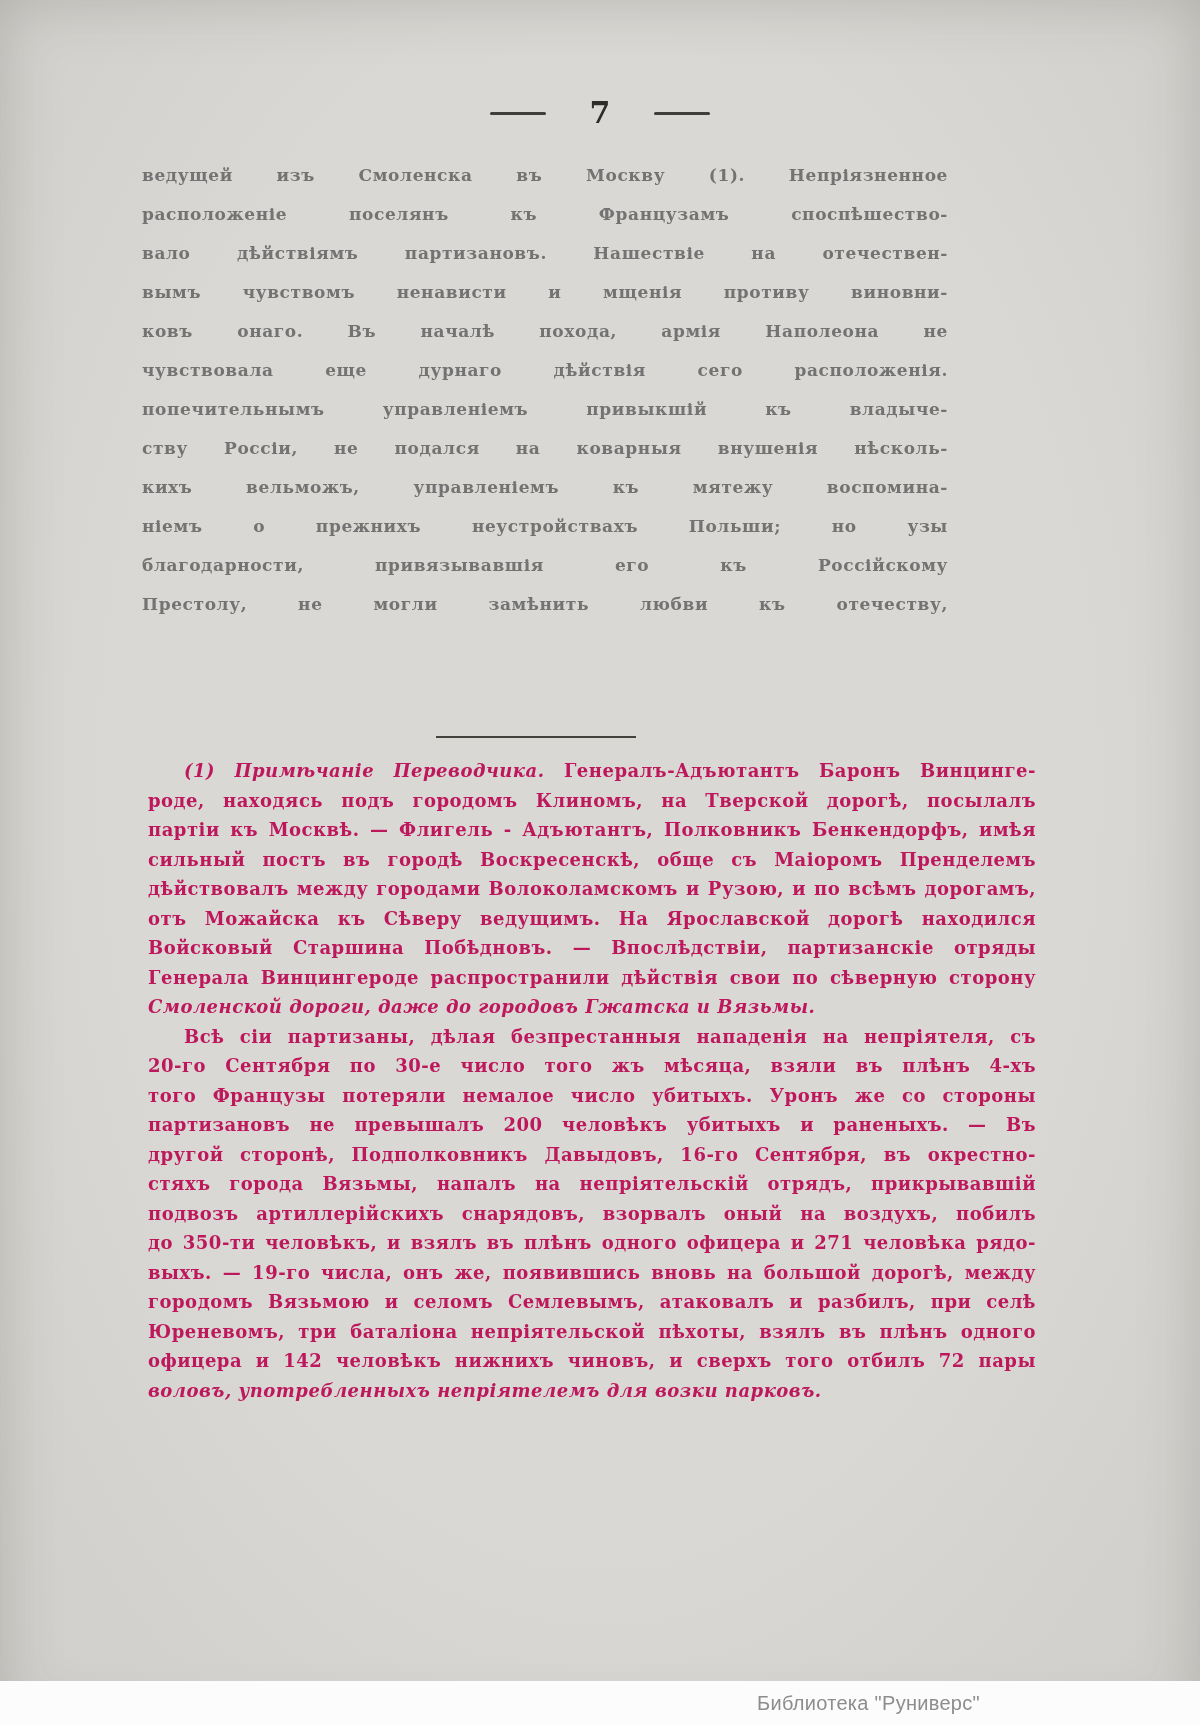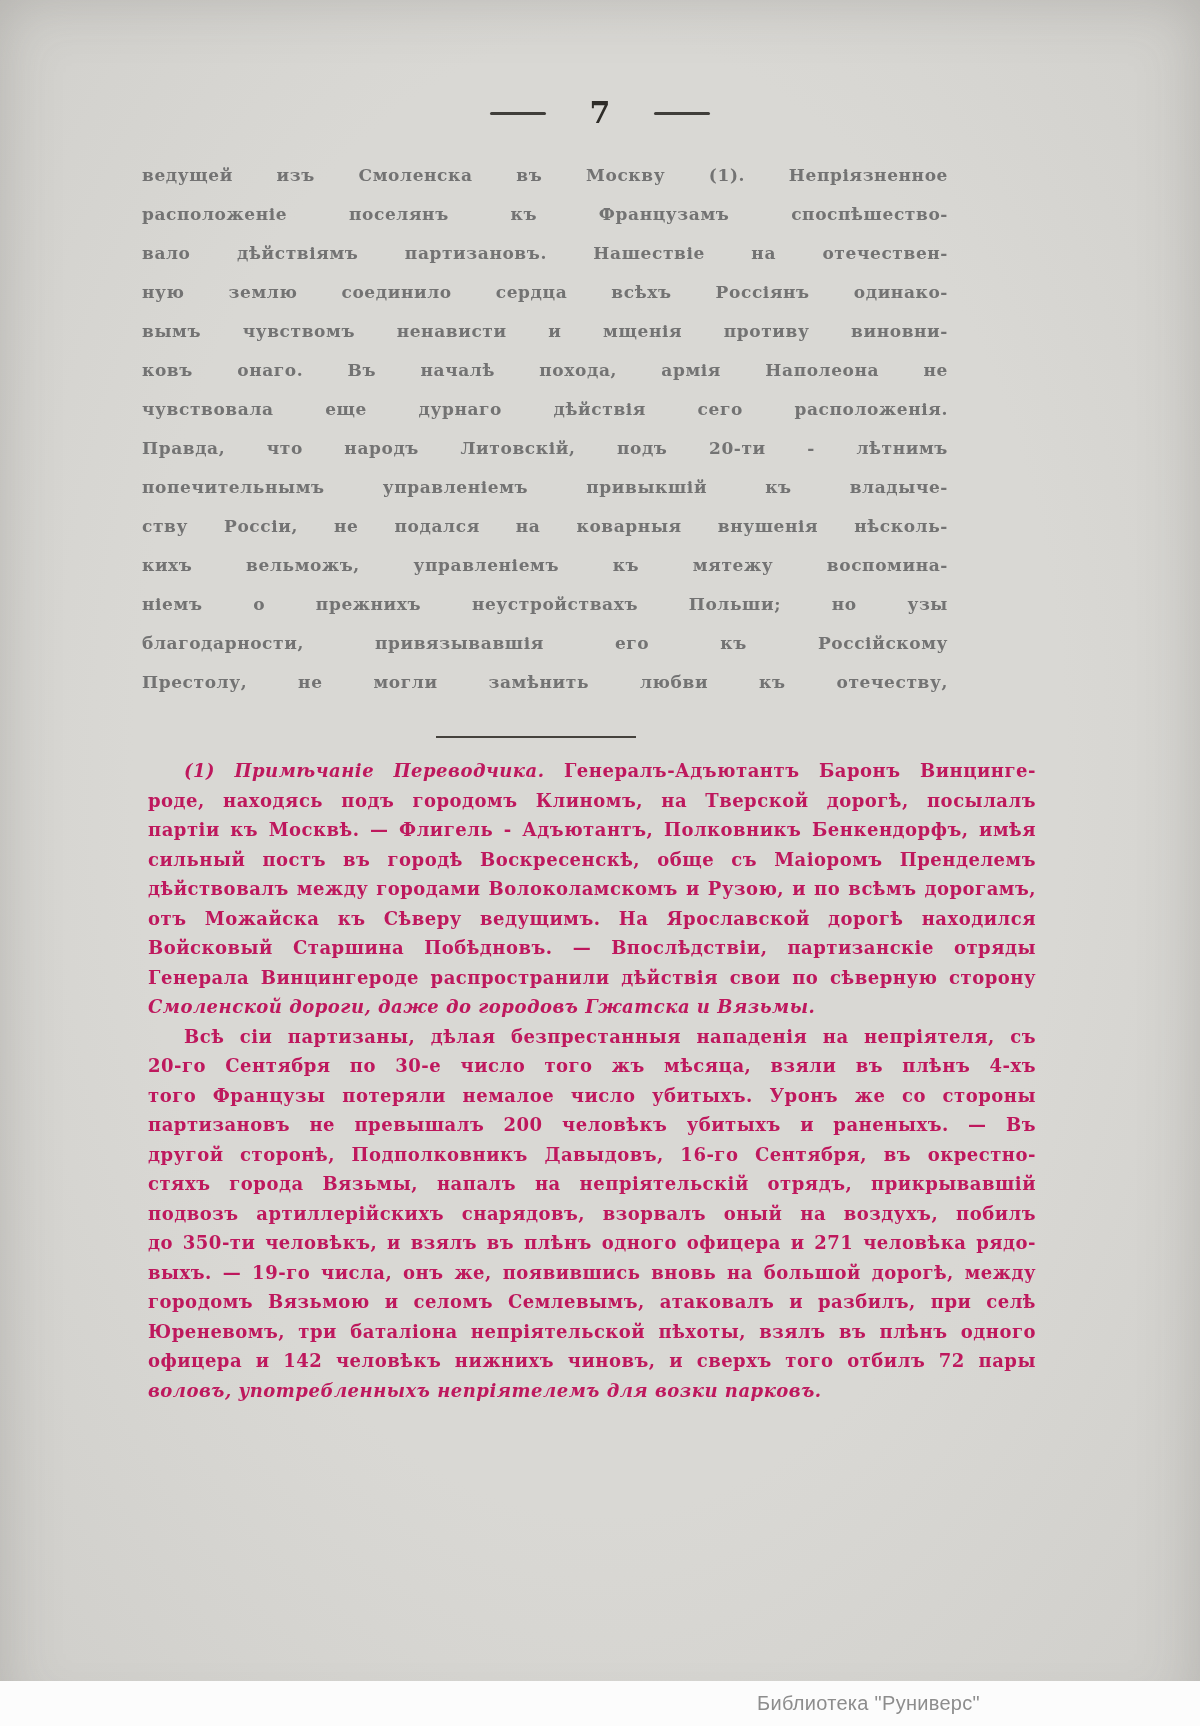--- a/index.html
+++ b/index.html
@@ -130,25 +130,23 @@
   <div class="page-header">
     <span class="header-rule"></span>
     <span class="page-number">7</span>
     <span class="header-rule"></span>
   </div>
 
   <div class="body-text">
       <div class="line">ведущей изъ Смоленска въ Москву (1). Непріязненное</div>
       <div class="line">расположеніе поселянъ къ Французамъ споспѣшество-</div>
       <div class="line">вало дѣйствіямъ партизановъ. Нашествіе на отечествен-</div>
-      <div class="line">ную землю соединило сердца всѣхъ Россіянъ одинако-</div>
       <div class="line">вымъ чувствомъ ненависти и мщенія противу виновни-</div>
       <div class="line">ковъ онаго. Въ началѣ похода, армія Наполеона не</div>
       <div class="line">чувствовала еще дурнаго дѣйствія сего расположенія.</div>
-      <div class="line">Правда, что народъ Литовскій, подъ 20-ти - лѣтнимъ</div>
       <div class="line">попечительнымъ управленіемъ привыкшій къ владыче-</div>
       <div class="line">ству Россіи, не подался на коварныя внушенія нѣсколь-</div>
       <div class="line">кихъ вельможъ, управленіемъ къ мятежу воспомина-</div>
       <div class="line">ніемъ о прежнихъ неустройствахъ Польши; но узы</div>
       <div class="line">благодарности, привязывавшія его къ Россійскому</div>
       <div class="line last">Престолу, не могли замѣнить любви къ отечеству,</div>
     </div>
 
   <div class="footnote-separator"></div>
 

